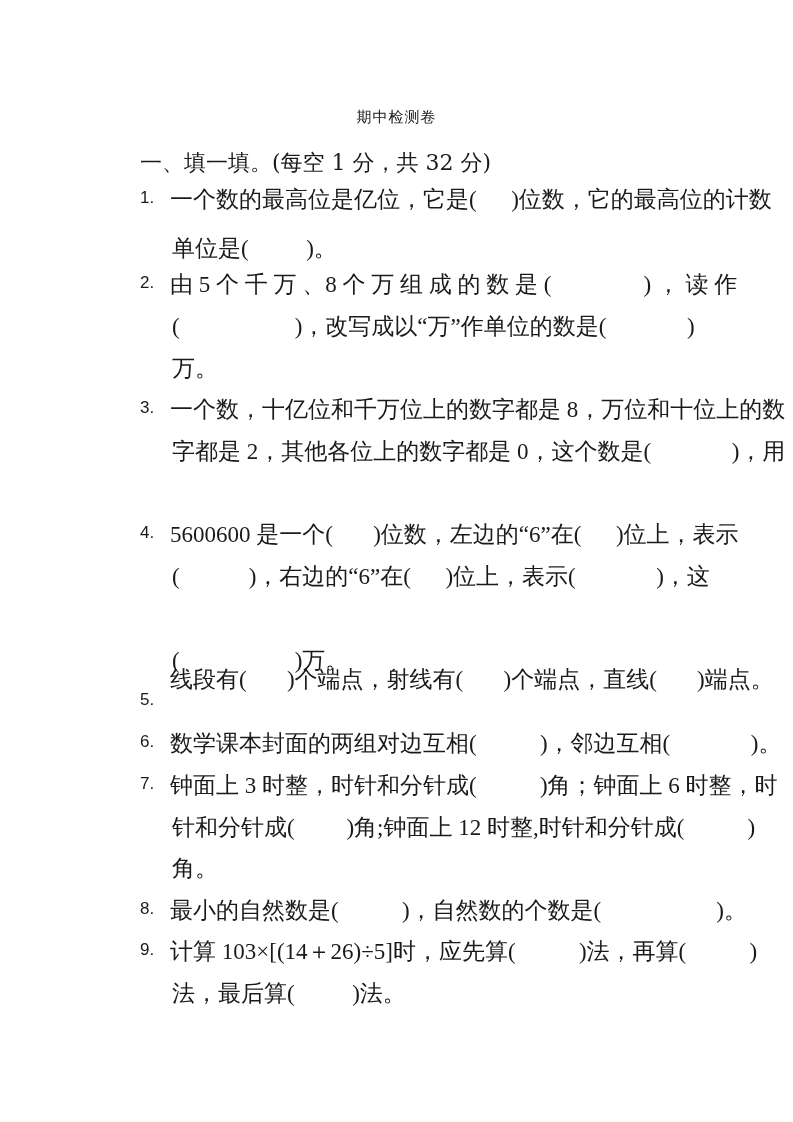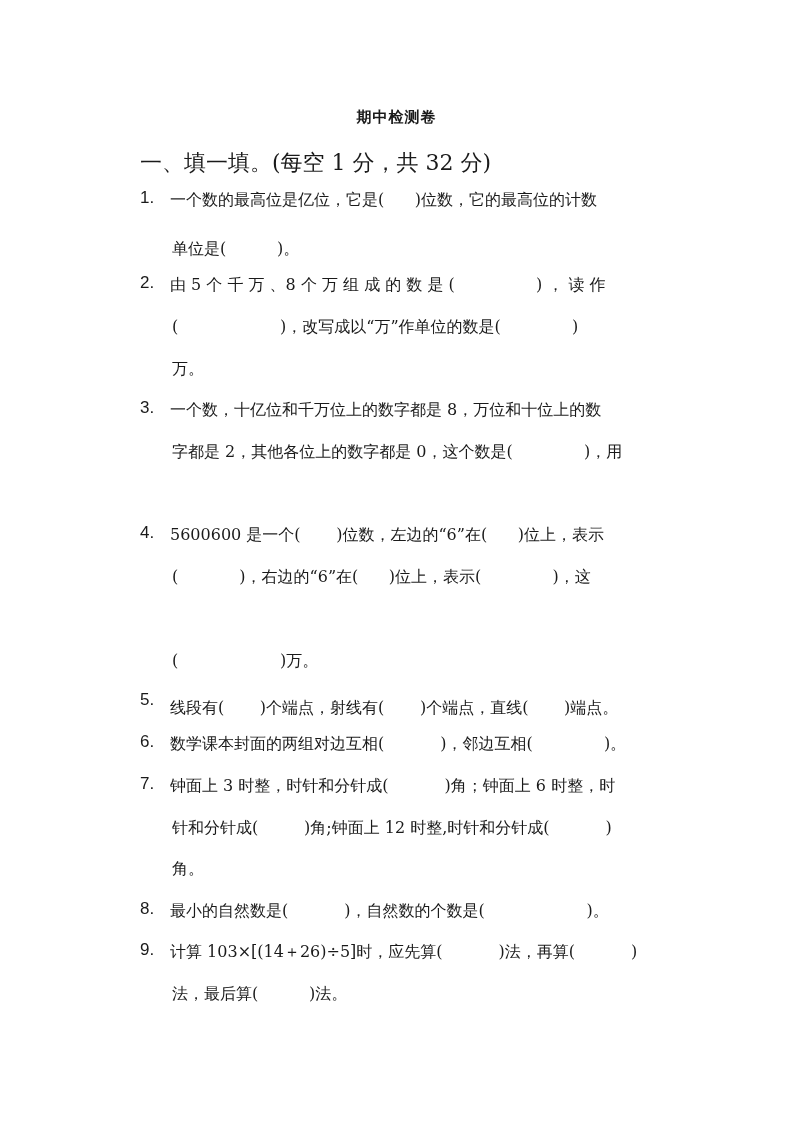--- a/index.html
+++ b/index.html
@@ -1,22 +1,22 @@
 <!DOCTYPE html>
 <html><head>
 <meta charset="utf-8">
 <style>
   html, body { margin: 0; padding: 0; background: #ffffff; }
   body { width: 793px; height: 1122px; position: relative; overflow: hidden;
          font-family: "DejaVu Serif", "Liberation Serif", serif; color: #1a1a1a; }
   .page { position: absolute; left: 0; top: 0; width: 793px; height: 1122px; }
   .title { position: absolute; top: 108px; left: 0; width: 793px; text-align: center;
-           font-family: "DejaVu Sans", sans-serif; font-weight: bold; font-size: 15px; letter-spacing: 1px; }
+           font-family: "DejaVu Sans", sans-serif; font-weight: normal; font-size: 15px; letter-spacing: 1px; }
   .section { position: absolute; left: 140px; top: 148px; font-size: 22px; }
-  .line { position: absolute; font-size: 16px; white-space: pre; line-height: 24px; }
+  .line { position: absolute; font-size: 23px; white-space: pre; line-height: 24px; font-family: Liberation Serif, serif; }
   .num { position: absolute; left: 140px; font-family: "Liberation Sans", sans-serif; font-size: 17px; }
   .cont { left: 172px; }
   .first { left: 170px; }
 </style>
 </head>
 <body>
 
 <div class="page">
 
   <div class="title">期中检测卷</div>
@@ -35,21 +35,21 @@
   <div class="num" style="top:398px">3.</div>
   <div class="line first" style="top:398px">一个数，十亿位和千万位上的数字都是 8，万位和十位上的数</div>
   <div class="line cont" style="top:440px">字都是 2，其他各位上的数字都是 0，这个数是(              )，用</div>
 
   <div class="num" style="top:523px">4.</div>
   <div class="line first" style="top:523px">5600600 是一个(       )位数，左边的“6”在(      )位上，表示</div>
   <div class="line cont" style="top:565px">(            )，右边的“6”在(      )位上，表示(              )，这</div>
   <div class="line cont" style="top:649px">(                    )万。</div>
 
   <div class="num" style="top:690px">5.</div>
-  <div class="line first" style="top:696px">线段有(       )个端点，射线有(       )个端点，直线(       )端点。</div>
+  <div class="line first" style="top:668px">线段有(       )个端点，射线有(       )个端点，直线(       )端点。</div>
 
   <div class="num" style="top:732px">6.</div>
   <div class="line first" style="top:732px">数学课本封面的两组对边互相(           )，邻边互相(              )。</div>
 
   <div class="num" style="top:774px">7.</div>
   <div class="line first" style="top:774px">钟面上 3 时整，时针和分针成(           )角；钟面上 6 时整，时</div>
   <div class="line cont" style="top:816px">针和分针成(         )角;钟面上 12 时整,时针和分针成(           )</div>
   <div class="line cont" style="top:857px">角。</div>
 
   <div class="num" style="top:899px">8.</div>

